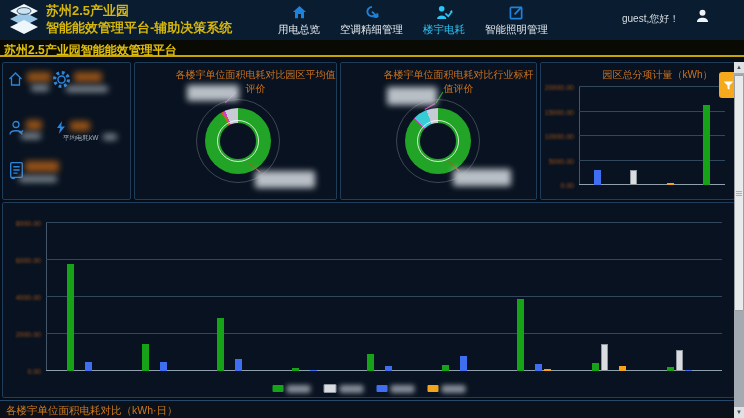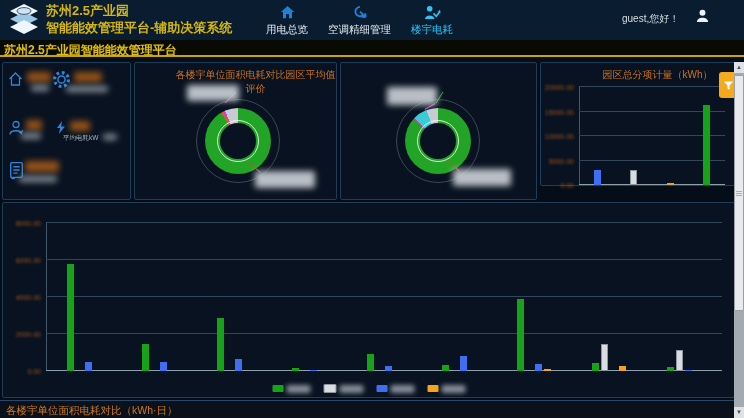--- a/index.html
+++ b/index.html
@@ -7,38 +7,38 @@
     position:relative;width:744px;height:418px;overflow:hidden;
     background:#050d18;font-family:"Liberation Sans","DejaVu Sans",sans-serif;
     -webkit-font-smoothing:antialiased;
   }
   
   .header{position:absolute;left:0;top:0;width:744px;height:40px;background:#0a1c2f;}
   .logo{position:absolute;left:6px;top:3px;}
   .brand{position:absolute;left:46px;top:3px;color:#d4b60d;font-weight:bold;line-height:1.3;}
   .brand .l1{font-size:13px;}
   .brand .l2{font-size:13px;}
-  .nav{position:absolute;left:266px;top:4px;display:flex;gap:20px;}
+  .nav{position:absolute;left:278px;top:4px;display:flex;gap:20px;}
   .nav-item{display:flex;flex-direction:column;align-items:center;cursor:pointer;color:#e3ebf2;}
   .nav-item .nicon{height:17px;color:#1d82dd;display:flex;align-items:center;}
   .nav-item .nlabel{font-size:10.5px;margin-top:2px;}
   .nav-item.active{color:#2bc4f3;}
   .nav-item.active .nicon{color:#2bc4f3;}
   .greeting{position:absolute;left:622px;top:12px;font-size:10px;color:#d7dde3;}
   .user-ic{position:absolute;left:696px;top:9px;color:#eef3f7;}
   
   .banner{position:absolute;left:0;top:40px;width:744px;height:17px;background:#0a0a05;
     border-bottom:2px solid #c7a40a;color:#e0c00e;font-size:12px;font-weight:bold;
     padding:2px 0 0 4px;box-sizing:border-box;}
   
   .panel{position:absolute;background:#081220;border:1px solid #1f3c59;border-radius:2px;box-sizing:border-box;padding-left:40px;}
   .p-kpi{left:2px;top:62px;width:129px;height:138px;}
   .p-donut1{left:134px;top:62px;width:203px;height:138px;}
   .p-donut2{left:340px;top:62px;width:197px;height:138px;}
-  .p-park{left:540px;top:62px;width:195px;height:124px;}
+  .p-park{left:540px;top:62px;width:195px;height:138px;}
   .p-cluster{left:2px;top:202px;width:733px;height:196px;}
   .footerbar{position:absolute;left:0;top:400px;width:744px;height:18px;background:#0b111b;
     border-top:1px solid #26486b;color:#d07a1e;font-size:10.5px;padding:3px 0 0 6px;box-sizing:border-box;}
   .ptitle{text-align:center;color:#cf731d;font-size:10px;padding-top:5px;}
   .ptitle-left{color:#cf731d;font-size:10px;padding:5px 0 0 6px;}
   
   .blob{position:absolute;filter:blur(3px);border-radius:2px;opacity:.95;}
   .blob-orange{background:#9c5517;}
   .blob-gray{background:#8d969e;}
   .blob-white{background:#c3c9cf;}
@@ -122,20 +122,29 @@
       <span class="nicon">
         <svg width="17" height="15" viewBox="0 0 18 16">
             <circle cx="6" cy="4" r="3" fill="currentColor"></circle>
             <path d="M1 15 c0-5 10-5 10 0 Z" fill="currentColor"></path>
             <path d="M10 9 l3 3 l4-5" stroke="currentColor" stroke-width="1.8" fill="none"></path>
             <path d="M17 5 l0.5 3 l-3-0.5 Z" fill="currentColor"></path>
           </svg>
       </span>
       <span class="nlabel">楼宇电耗</span>
     </div>
+    <div class="nav-item">
+      <span class="nicon">
+        <svg width="15" height="15" viewBox="0 0 16 16">
+            <rect x="1.5" y="2.5" width="12" height="12" rx="1" stroke="currentColor" stroke-width="1.8" fill="none"></rect>
+            <path d="M6 10 L13.5 2" stroke="currentColor" stroke-width="2" fill="none"></path>
+          </svg>
+      </span>
+      <span class="nlabel">智能照明管理</span>
+    </div>
   </div>
   <div class="greeting">guest,您好！</div>
   <div class="user-ic">
     <svg width="13" height="14" viewBox="0 0 14 15">
         <circle cx="7" cy="4" r="3.2" fill="currentColor"></circle>
         <path d="M1 14 c0-6 12-6 12 0 Z" fill="currentColor"></path>
       </svg>
   </div>
 </div>
 
@@ -198,20 +207,21 @@
   <div class="donut" style="left: 70px; top: 45px; background: conic-gradient(rgb(34, 165, 39) 0%, rgb(34, 165, 39) 91.5%, rgb(201, 102, 30) 91.5%, rgb(201, 102, 30) 92.5%, rgb(207, 65, 198) 92.5%, rgb(207, 65, 198) 93.5%, rgb(199, 204, 212) 93.5%, rgb(199, 204, 212) 100%);"></div>
   <div class="hole" style="left:85px;top:60px;"></div>
   <div class="ring-inner" style="left:82px;top:57px;"></div>
   <div class="callout" style="left:88px;top:34px;width:15px;background:#cf41c6;transform:rotate(-45deg);"></div>
   <div class="blob blob-white" style="left:52px;top:22px;width:52px;height:16px;"></div>
   <div class="callout" style="left:112px;top:104px;width:15px;background:#a85f1f;transform:rotate(40deg);"></div>
   <div class="blob blob-white" style="left:120px;top:108px;width:60px;height:17px;"></div>
 </div>
 
 <div class="panel p-donut2">
+  <div class="ptitle">各楼宇单位面积电耗对比行业标杆值评价</div>
   <div class="ring-outer" style="left:55px;top:36px;"></div>
   <div class="donut" style="left: 64px; top: 45px; background: conic-gradient(rgb(34, 165, 39) 0%, rgb(34, 165, 39) 86.8%, rgb(207, 65, 198) 86.8%, rgb(207, 65, 198) 87.5%, rgb(56, 205, 214) 87.5%, rgb(56, 205, 214) 94.3%, rgb(199, 204, 212) 94.3%, rgb(199, 204, 212) 100%);"></div>
   <div class="hole" style="left:79px;top:60px;"></div>
   <div class="ring-inner" style="left:76px;top:57px;"></div>
   <div class="callout" style="left:92px;top:34px;width:13px;background:#2aa82a;transform:rotate(-58deg);"></div>
   <div class="callout" style="left:83px;top:43px;width:12px;background:#cf41c6;transform:rotate(-30deg);"></div>
   <div class="blob blob-white" style="left:46px;top:24px;width:50px;height:18px;"></div>
   <div class="callout" style="left:104px;top:102px;width:16px;background:#a85f1f;transform:rotate(42deg);"></div>
   <div class="blob blob-white" style="left:112px;top:106px;width:58px;height:17px;"></div>
 </div>

